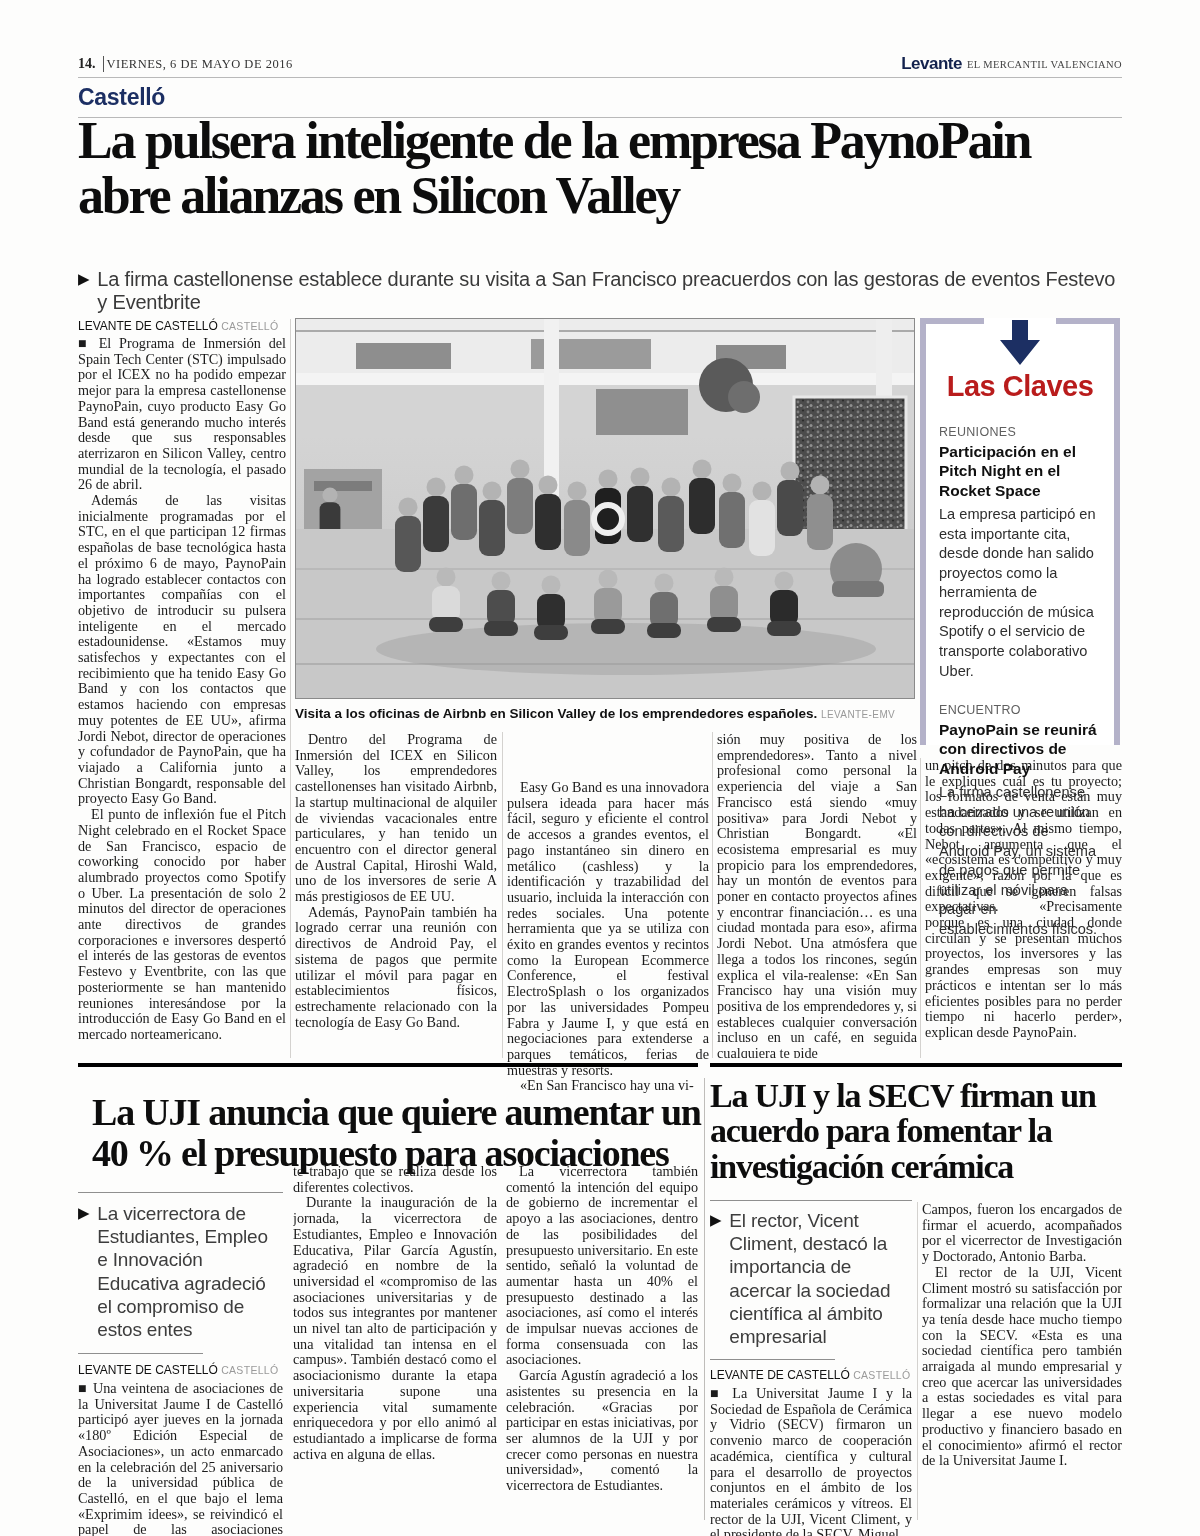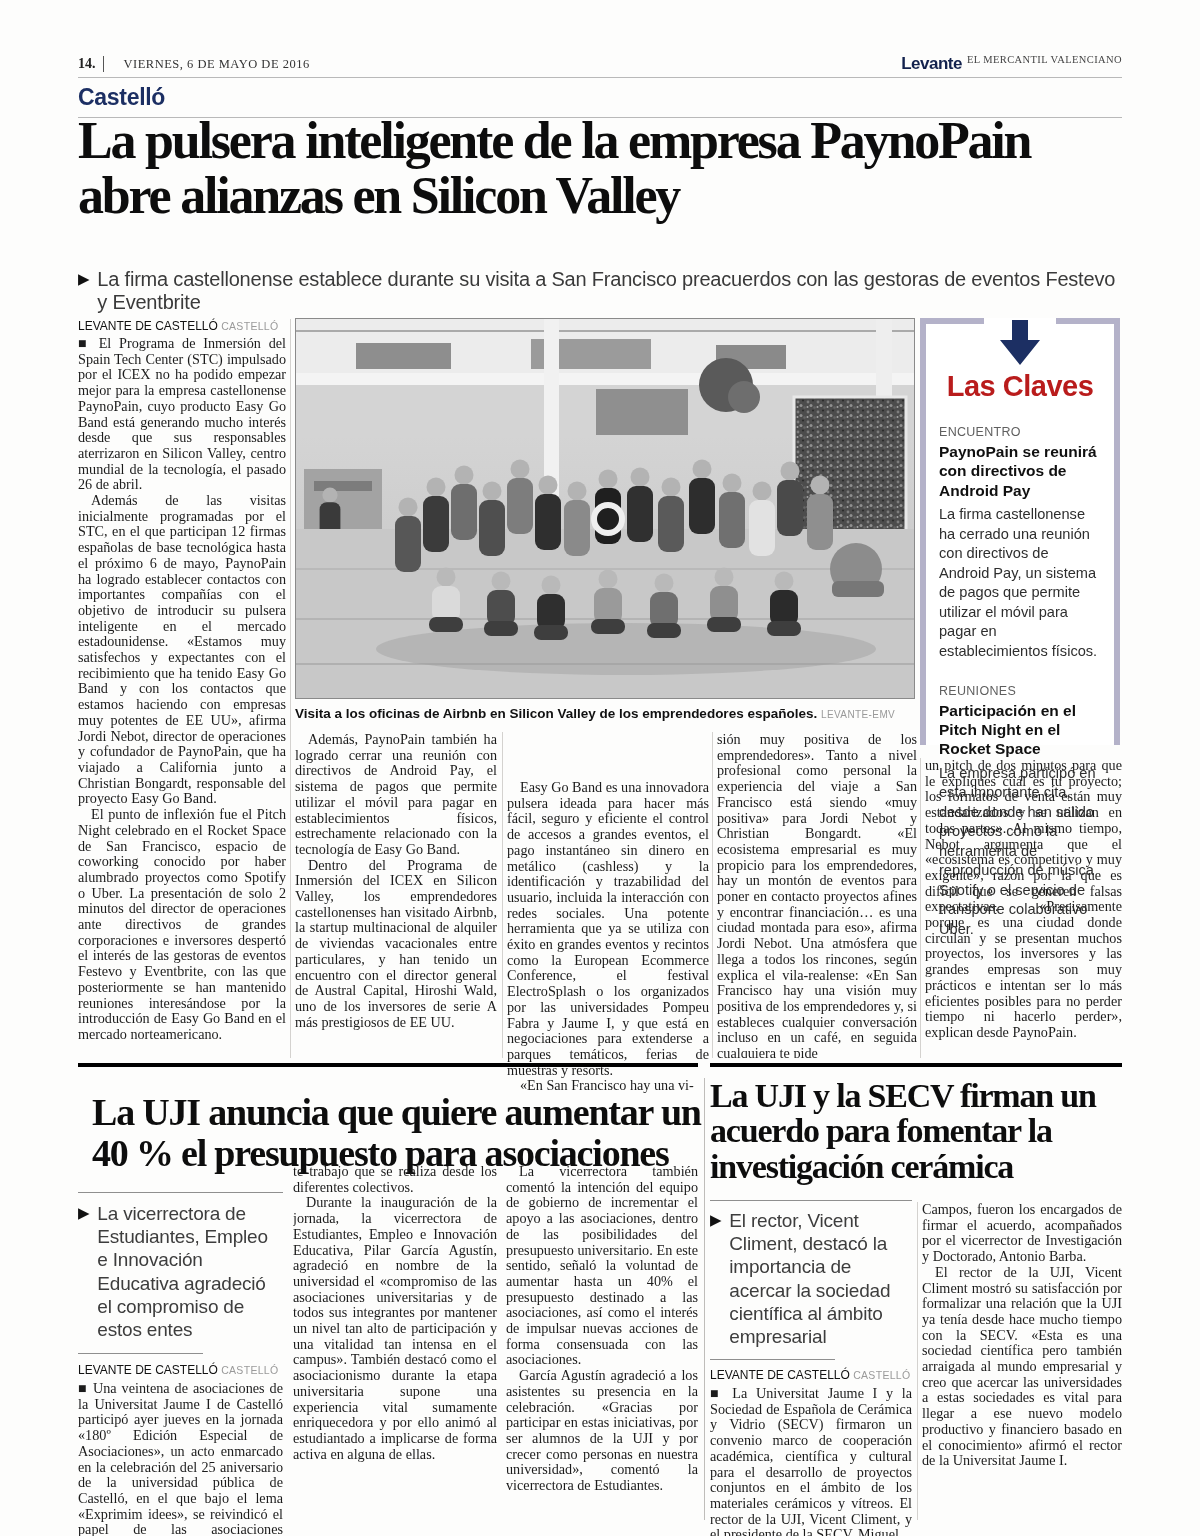--- a/index.html
+++ b/index.html
@@ -3,24 +3,24 @@
 <meta charset="utf-8">
 <style>
   html,body{margin:0;padding:0;background:#e9e9e9;}
   .sans{font-family:"Liberation Sans",sans-serif;}
   #page{
     position:relative;width:1200px;height:1536px;background:#fdfdfc;
     margin:0 auto;overflow:hidden;color:#1b1b1b;
   }
   .abs{position:absolute;}
   
-  .folio-left{left:78px;top:56px;display:flex;align-items:baseline;gap:20px;}
+  .folio-left{left:78px;top:56px;display:flex;align-items:baseline;gap:3px;}
   .folio-num{font-family:"Liberation Serif",serif;font-weight:bold;font-size:14px;color:#222;padding-right:7px;border-right:1px solid #555;}
   .folio-date{font-family:"Liberation Serif",serif;font-size:12.5px;letter-spacing:.5px;color:#333;}
-  .folio-right{right:78px;top:54px;display:flex;align-items:flex-start;gap:5px;}
+  .folio-right{right:78px;top:54px;display:flex;align-items:center;gap:5px;}
   .masthead{font-family:"Liberation Sans",sans-serif;font-weight:bold;font-size:17px;color:#13224d;letter-spacing:-.5px;}
   .masthead-suffix{font-family:"Liberation Serif",serif;font-size:10.5px;color:#444;letter-spacing:.4px;}
   .rule{background:#b9b9b9;height:1px;}
   .section-label{left:78px;top:84px;font-family:"Liberation Sans",sans-serif;font-weight:bold;font-size:23px;color:#1c2f63;letter-spacing:-.3px;}
   
   .headline1{left:78px;top:113px;width:1048px;font-family:"Liberation Serif",serif;font-weight:bold;
     font-size:52px;line-height:1.06;letter-spacing:-2.2px;color:#0d0d0d;}
   .standfirst{display:flex;gap:8px;align-items:flex-start;font-family:"Liberation Sans",sans-serif;}
   .standfirst .ptr{color:#111;font-size:15px;line-height:22px;}
   .sf-main{left:78px;top:268px;width:1044px;font-size:20px;letter-spacing:-.2px;color:#3a3a3a;}
@@ -216,22 +216,22 @@
       <circle cx="560" cy="250" r="26" fill="#8c8c8c"></circle>
       <rect x="536" y="262" width="52" height="16" rx="6" fill="#777"></rect>
     </svg>
   </div>
   <div class="abs caption">
     <span>Visita a los oficinas de Airbnb en Silicon Valley de los emprendedores españoles.</span>
     <span class="credit">LEVANTE-EMV</span>
   </div>
 
   <div class="abs body-col" style="left:295px;top:732px;width:202px;height:326px;">
+    <p class="ind">Dentro del Programa de Inmersión del ICEX en Silicon Valley, los emprendedores castellonenses han visitado Airbnb, la startup multinacional de alquiler de viviendas vacacionales entre particulares, y han tenido un encuentro con el director general de Austral Capital, Hiroshi Wald, uno de los inversores de serie A más prestigiosos de EE UU.</p>
     <p class="ind">Además, PaynoPain también ha logrado cerrar una reunión con directivos de Android Pay, el sistema de pagos que permite utilizar el móvil para pagar en establecimientos físicos, estrechamente relacionado con la tecnología de Easy Go Band.</p>
-    <p class="ind">Dentro del Programa de Inmersión del ICEX en Silicon Valley, los emprendedores castellonenses han visitado Airbnb, la startup multinacional de alquiler de viviendas vacacionales entre particulares, y han tenido un encuentro con el director general de Austral Capital, Hiroshi Wald, uno de los inversores de serie A más prestigiosos de EE UU.</p>
   </div>
   <div class="abs body-col" style="left:507px;top:732px;width:202px;height:326px;margin-top:48px;">
     <p class="ind">Easy Go Band es una innovadora pulsera ideada para hacer más fácil, seguro y eficiente el control de accesos a grandes eventos, el pago instantáneo sin dinero en metálico (cashless) y la identificación y trazabilidad del usuario, incluida la interacción con redes sociales. Una potente herramienta que ya se utiliza con éxito en grandes eventos y recintos como la European Ecommerce Conference, el festival ElectroSplash o los organizados por las universidades Pompeu Fabra y Jaume I, y que está en negociaciones para extenderse a parques temáticos, ferias de muestras y resorts.</p>
     <p class="ind">«En San Francisco hay una vi-</p>
   </div>
   <div class="abs body-col" style="left:717px;top:732px;width:200px;height:326px;">
     <p>sión muy positiva de los emprendedores». Tanto a nivel profesional como personal la experiencia del viaje a San Francisco está siendo «muy positiva» para Jordi Nebot y Christian Bongardt. «El ecosistema empresarial es muy propicio para los emprendedores, hay un montón de eventos para poner en contacto proyectos afines y encontrar financiación… es una ciudad montada para eso», afirma Jordi Nebot. Una atmósfera que llega a todos los rincones, según explica el vila-realense: «En San Francisco hay una visión muy positiva de los emprendedores y, si estableces cualquier conversación incluso en un café, en seguida cualquiera te pide</p>
   </div>
 
   <div class="abs body-col" style="left:925px;top:758px;width:197px;height:300px;">
@@ -247,28 +247,28 @@
     <div class="topseg" style="left:0;width:58px;"></div>
     <div class="topseg" style="right:0;width:58px;"></div>
     <div class="arrow-wrap">
       <svg width="44" height="46" viewBox="0 0 44 46">
           <path d="M14 0 h16 v20 h12 L22 45 L2 20 h12 z" fill="#1c2f63"></path>
         </svg>
     </div>
     <div class="claves-title">Las Claves</div>
 
     <div class="claves-item">
+      <div class="claves-kicker">REUNIONES</div>
+      <div class="claves-head">Participación en el Pitch Night en el Rocket Space</div>
+      <div class="claves-body">La empresa participó en esta importante cita, desde donde han salido proyectos como la herramienta de reproducción de música Spotify o el servicio de transporte colaborativo Uber.</div>
+    </div>
+    <div class="claves-item">
       <div class="claves-kicker">ENCUENTRO</div>
       <div class="claves-head">PaynoPain se reunirá con directivos de Android Pay</div>
       <div class="claves-body">La firma castellonense ha cerrado una reunión con directivos de Android Pay, un sistema de pagos que permite utilizar el móvil para pagar en establecimientos físicos.</div>
-    </div>
-    <div class="claves-item">
-      <div class="claves-kicker">REUNIONES</div>
-      <div class="claves-head">Participación en el Pitch Night en el Rocket Space</div>
-      <div class="claves-body">La empresa participó en esta importante cita, desde donde han salido proyectos como la herramienta de reproducción de música Spotify o el servicio de transporte colaborativo Uber.</div>
     </div>
   </div>
 
   <div class="abs black-bar" style="left:78px;top:1063px;width:620px;"></div>
   <div class="abs black-bar" style="left:710px;top:1063px;width:412px;"></div>
   <div class="abs vsep" style="left:704px;top:1078px;height:442px;background:#bfbdba;"></div>
 
   <h2 class="abs headline2 hl-left" style="margin:14px;">La UJI anuncia que quiere aumentar un 40 % el presupuesto para asociaciones</h2>
 
   <div class="abs" style="left:78px;top:1192px;width:205px;">

